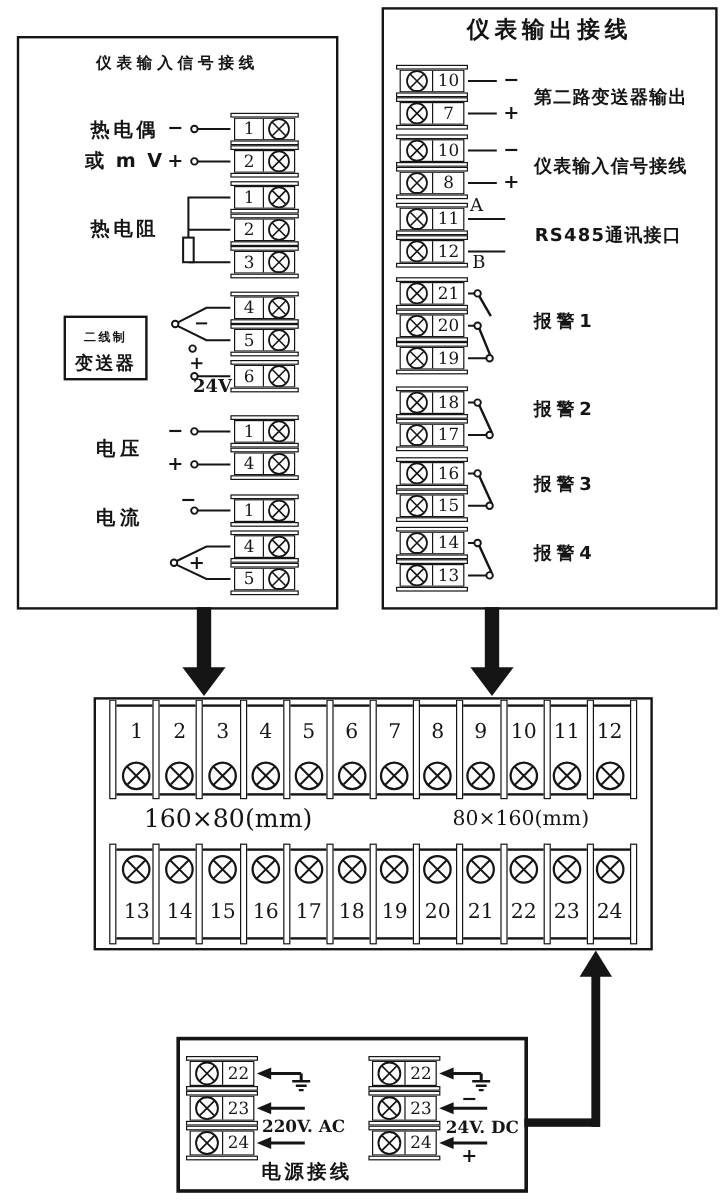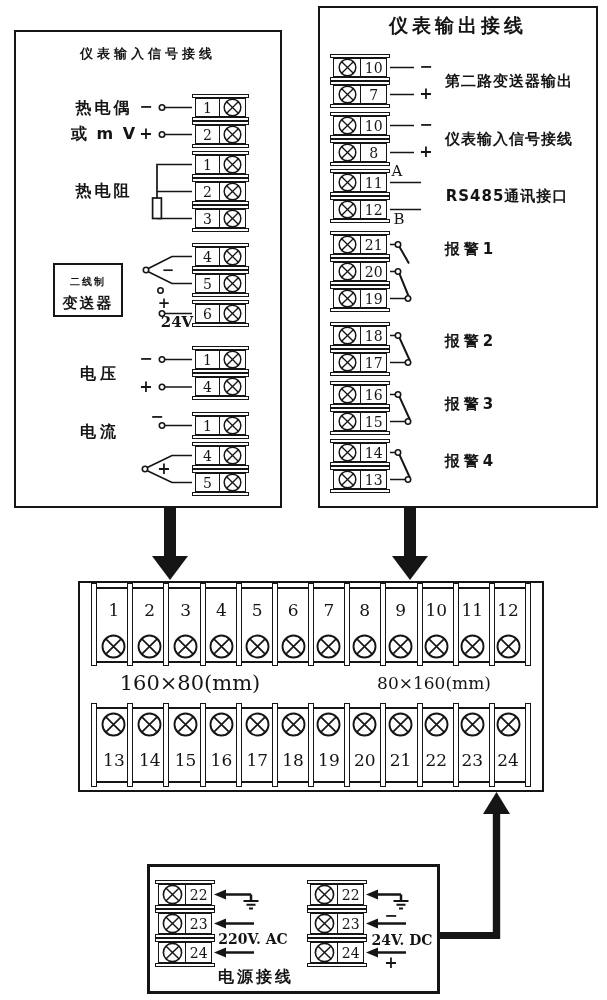--- a/index.html
+++ b/index.html
@@ -73,21 +73,21 @@
   <div class="t zh" style="left:458px;top:25px;font-size:19px;letter-spacing:4px">仪表输出接线</div>
   <div class="t sf b" style="left:426px;top:67px;font-size:16px">−</div>
   <div class="t sf b" style="left:426px;top:94px;font-size:16px">+</div>
   <div class="t zh" style="left:509px;top:81px;font-size:15px;letter-spacing:1px">第二路变送器输出</div>
   <div class="t sf b" style="left:426px;top:125px;font-size:16px">−</div>
   <div class="t sf b" style="left:426px;top:152px;font-size:16px">+</div>
   <div class="t zh" style="left:509px;top:139px;font-size:15px;letter-spacing:1px">仪表输入信号接线</div>
   <div class="t sf" style="left:397px;top:171px;font-size:15px">A</div>
   <div class="t sf" style="left:399px;top:219px;font-size:15px">B</div>
   <div class="t zh" style="left:507px;top:196px;font-size:15px;letter-spacing:1px">RS485通讯接口</div>
-  <div class="t zh" style="left:471px;top:249px;font-size:15px;letter-spacing:4px">报警1</div>
+  <div class="t zh" style="left:471px;top:268px;font-size:15px;letter-spacing:4px">报警1</div>
   <div class="t zh" style="left:471px;top:341px;font-size:15px;letter-spacing:4px">报警2</div>
   <div class="t zh" style="left:471px;top:404px;font-size:15px;letter-spacing:4px">报警3</div>
   <div class="t zh" style="left:471px;top:461px;font-size:15px;letter-spacing:4px">报警4</div>
 
   <div class="t sf" style="left:190px;top:683px;font-size:21px">160×80(mm)</div>
   <div class="t sf" style="left:434px;top:683px;font-size:17px">80×160(mm)</div>
   <div class="t sf b" style="left:253px;top:939px;font-size:14px">220V. AC</div>
   <div class="t sf b" style="left:402px;top:940px;font-size:14px">24V. DC</div>
   <div class="t sf b" style="left:391px;top:916px;font-size:16px">−</div>
   <div class="t sf b" style="left:391px;top:963px;font-size:16px">+</div>

